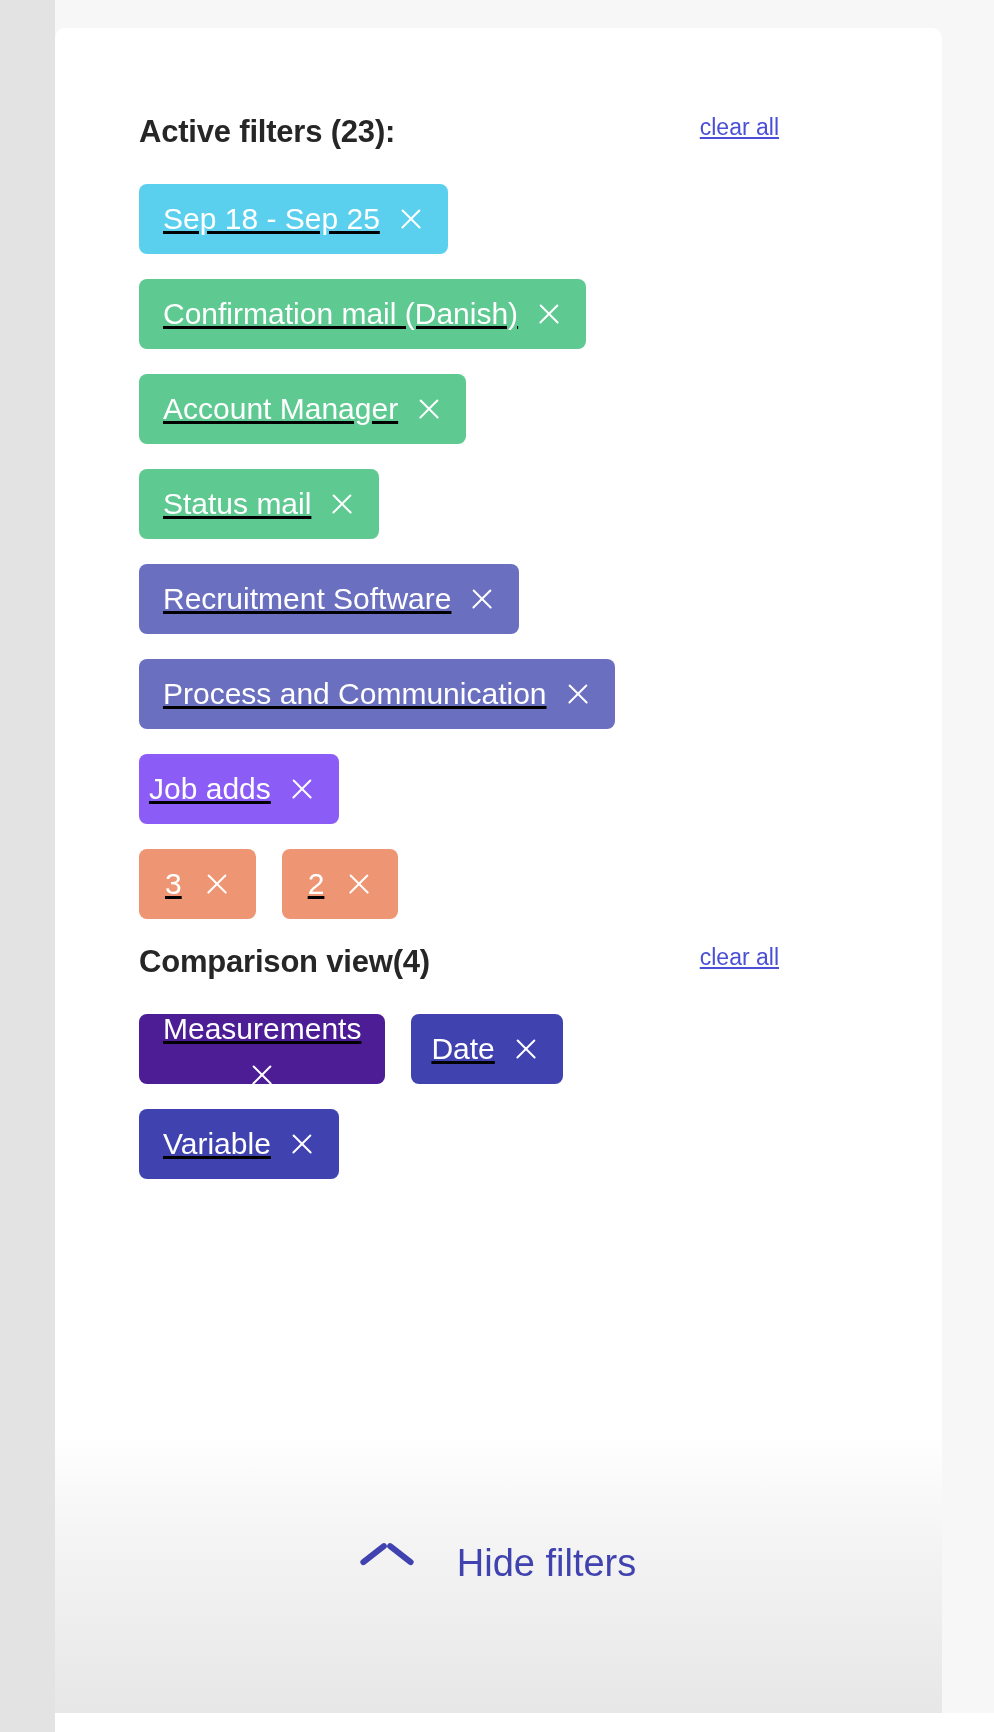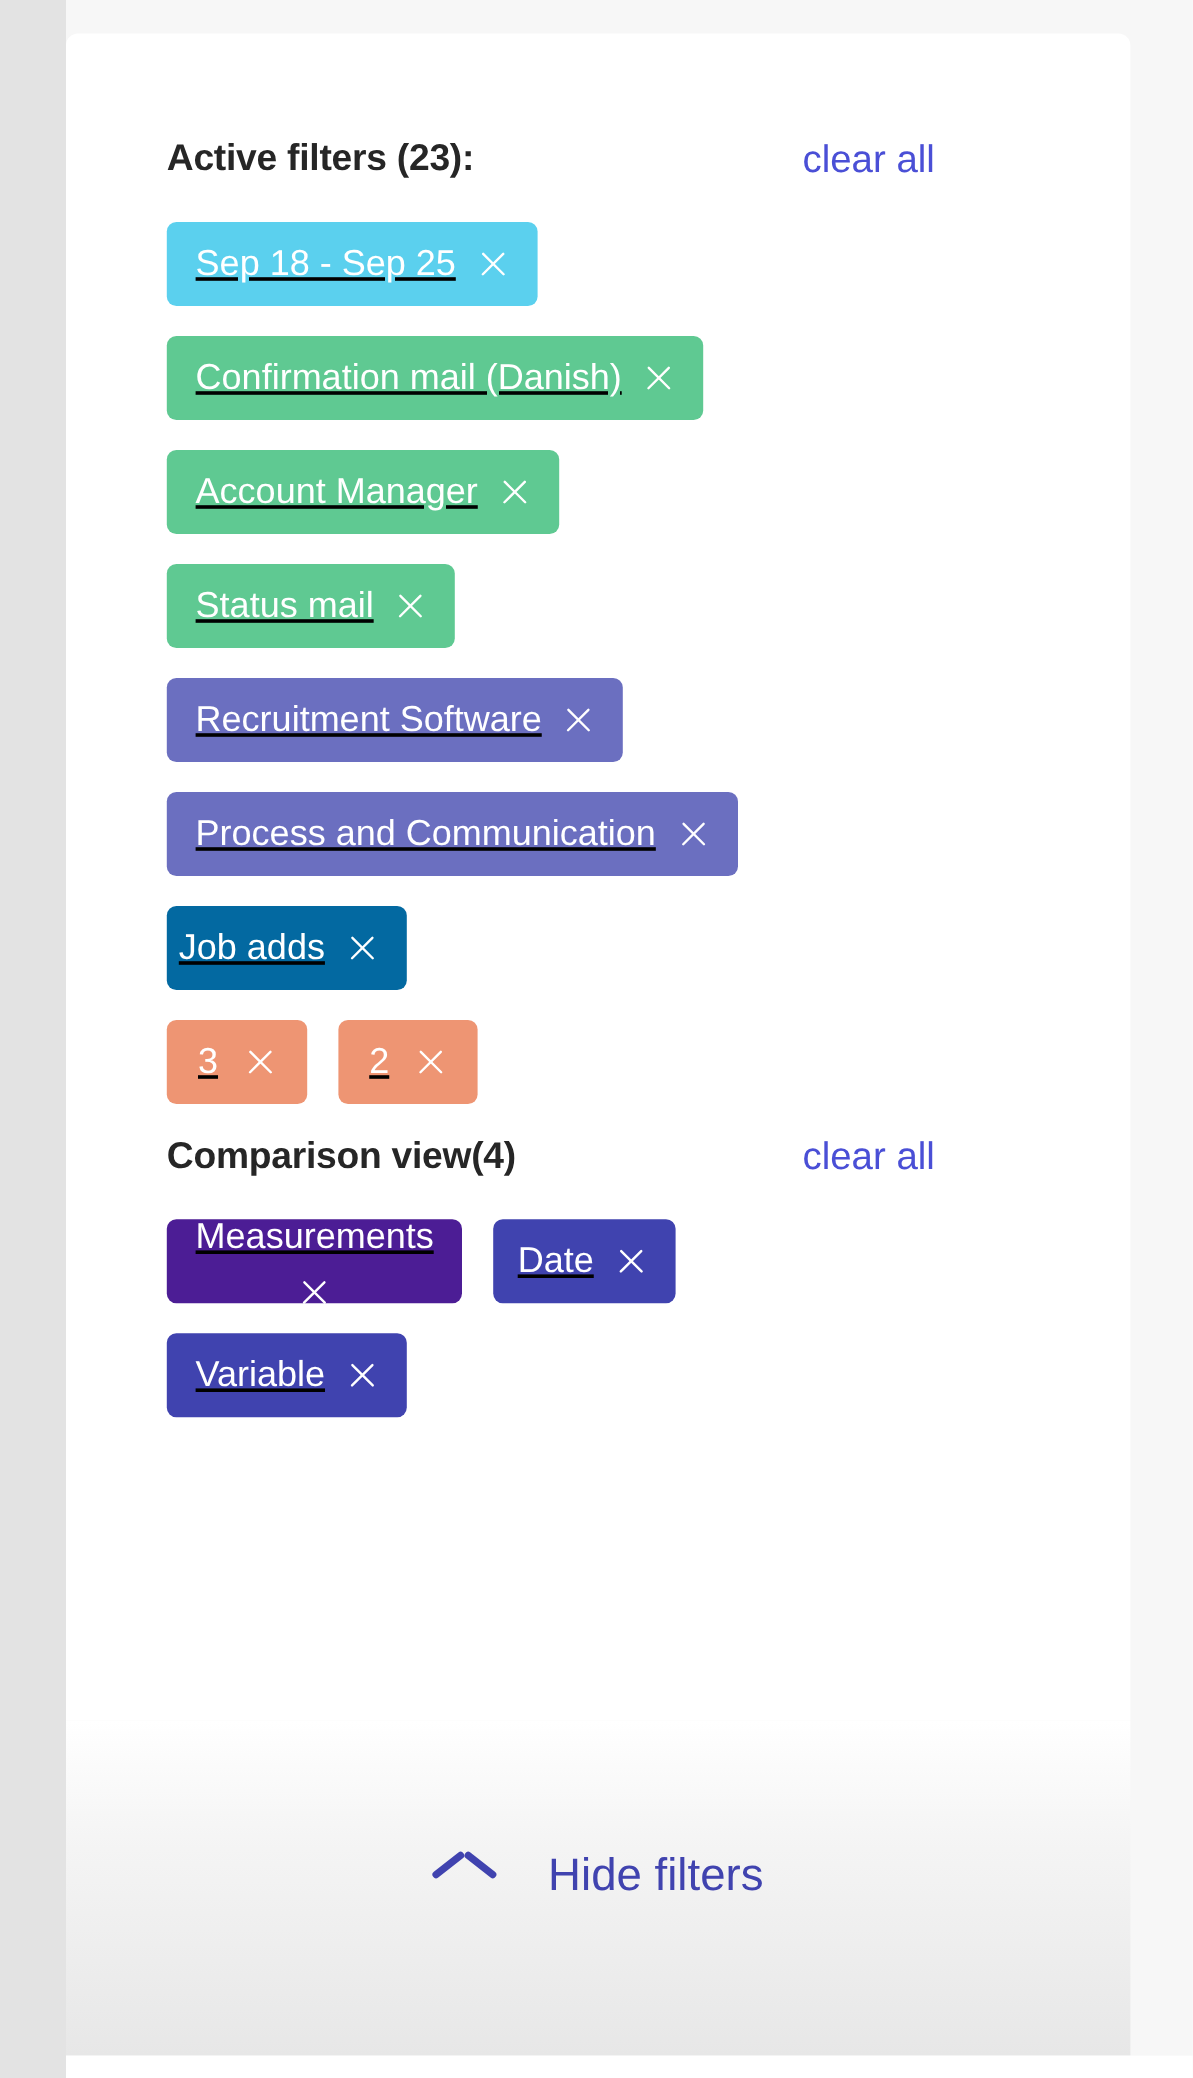--- a/index.html
+++ b/index.html
@@ -60,24 +60,25 @@
   }
   .section-title {
     font-size: 31px;
     font-weight: bold;
     color: #262626;
     letter-spacing: -0.2px;
     white-space: nowrap;
   }
   .clear-all {
     margin-left: auto;
-    font-size: 32px;
+    font-size: 23px;
     color: #4a4fd6;
     white-space: nowrap;
     cursor: pointer;
+    text-decoration: underline;
   }
 
   
   .chip-rows { display: block; }
 
   .chip-row {
     display: flex;
     flex-wrap: wrap;
     gap: 26px;
     margin-bottom: 25px;
@@ -230,21 +231,21 @@
               <span class="chip-x"></span>
             </span>
           </div>
           <div class="chip-row">
             <span class="chip purple" style="background: rgb(107, 111, 192);">
               <span class="chip-label">Process and Communication</span>
               <span class="chip-x"></span>
             </span>
           </div>
           <div class="chip-row">
-            <span class="chip purple" style="background: #0369a1; padding-left: 10px;">
+            <span class="chip purple" style="background: #8b5cf6; padding-left: 10px;">
               <span class="chip-label">Job adds</span>
               <span class="chip-x"></span>
             </span>
           </div>
           <div class="chip-row">
             <span class="chip orange" style="background: rgb(238, 149, 115);">
               <span class="chip-label">3</span>
               <span class="chip-x"></span>
             </span>
             <span class="chip orange" style="background: rgb(238, 149, 115);">

